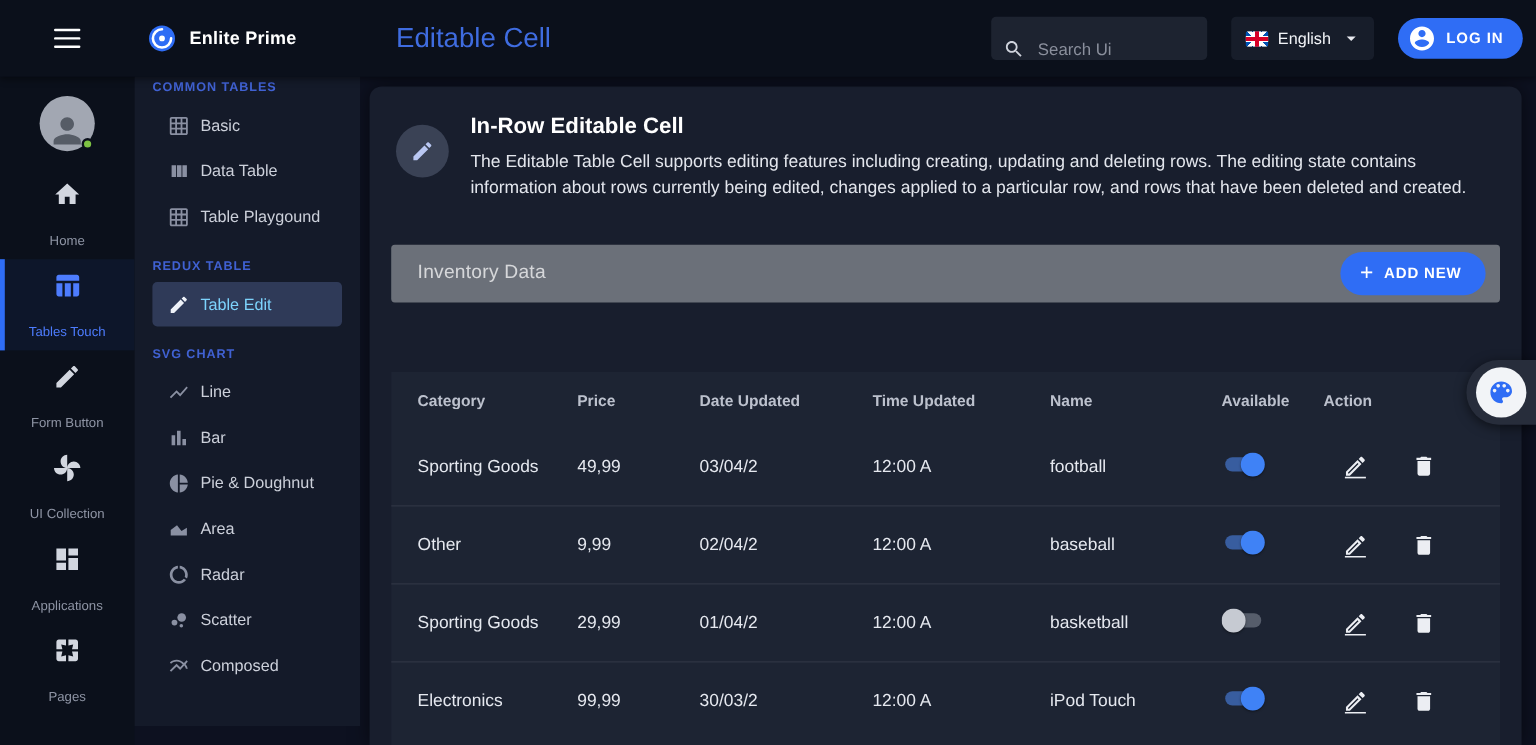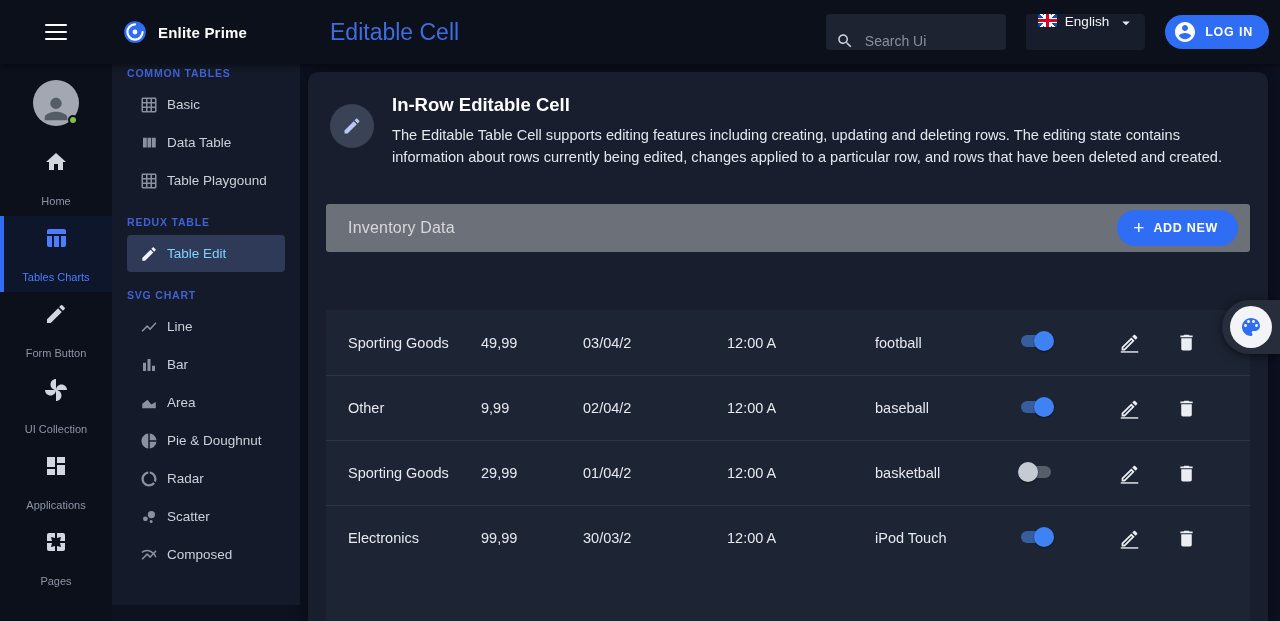--- a/index.html
+++ b/index.html
@@ -25,21 +25,21 @@
   .burger-lines{ display:flex; flex-direction:column; gap:4.5px; }
   .burger-lines span{ display:block; width:22px; height:2.4px; background:#fff; border-radius:1px; }
   .brand{ display:flex; align-items:center; gap:10px; margin-left:10px; cursor:pointer; }
   .brand-name{ color:#fff; font-size:15px; font-weight:bold; letter-spacing:.2px; }
   .page-title{ position:absolute; left:330px; top:50%; transform:translateY(-50%); margin:0; font-size:23px; font-weight:500; color:#3f6ce0; }
   .header-right{ position:absolute; right:11px; top:0; height:64px; display:flex; align-items:center; gap:20px; }
   .search-box{ width:180px; height:36px; background:#1d2330; border-radius:4px; display:flex; align-items:flex-end; padding:0 8px 0 10px; }
   .search-box svg{ width:18px; height:18px; fill:#cfd3dc; flex:none; margin-right:9px; }
   .search-box input{ flex:1; min-width:0; background:transparent; border:none; outline:none; color:#e2e5ec; font-size:14px; font-family:inherit; }
   .search-box input::placeholder{ color:#8a8f9c; }
-  .lang{ height:36px; background:#171d2a; border-radius:4px; display:flex; align-items:flex-start; gap:8px; padding:0 10px 0 12px; cursor:pointer; }
+  .lang{ height:36px; background:#171d2a; border-radius:4px; display:flex; align-items:center; gap:8px; padding:0 10px 0 12px; cursor:pointer; }
   .flag{ width:19px; height:13px; border-radius:2px; flex:none;
     background:
       linear-gradient(to bottom, transparent 40%, #d80027 40%, #d80027 60%, transparent 60%),
       linear-gradient(to right, transparent 42%, #d80027 42%, #d80027 58%, transparent 58%),
       linear-gradient(to bottom, transparent 28%, #fff 28%, #fff 72%, transparent 72%),
       linear-gradient(to right, transparent 34%, #fff 34%, #fff 66%, transparent 66%),
       linear-gradient(45deg, transparent 44%, #fff 44%, #fff 56%, transparent 56%),
       linear-gradient(-45deg, transparent 44%, #fff 44%, #fff 56%, transparent 56%),
       #0052b4;
   }
@@ -164,21 +164,21 @@
       <div class="rail-item">
         <svg class="icn " viewBox="0 0 24 24" aria-hidden="true">
           <path d="M10 20v-6h4v6h5v-8h3L12 3 2 12h3v8z"></path>
         </svg>
         <span class="rail-label">Home</span>
       </div>
       <div class="rail-item active">
         <svg class="icn " viewBox="0 0 24 24" aria-hidden="true">
           <path d="M20 3H5c-1.1 0-2 .9-2 2v3h19V5c0-1.1-.9-2-2-2zM3 19c0 1.1.9 2 2 2h3V10H3v9zm7 2h5V10.02h-5V21zm7 0h3c1.1 0 2-.9 2-2v-9h-5v11z"></path>
         </svg>
-        <span class="rail-label">Tables Charts</span>
+        <span class="rail-label">Tables Touch</span>
       </div>
       <div class="rail-item">
         <svg class="icn " viewBox="0 0 24 24" aria-hidden="true">
           <path d="M3 17.25V21h3.75L17.81 9.94l-3.75-3.75L3 17.25zM20.71 7.04c.39-.39.39-1.02 0-1.41l-2.34-2.34c-.39-.39-1.02-.39-1.41 0l-1.83 1.83 3.75 3.75 1.83-1.83z"></path>
         </svg>
         <span class="rail-label">Form Button</span>
       </div>
       <div class="rail-item">
         <svg class="icn " viewBox="0 0 24 24" aria-hidden="true">
           <path d="M12 12c0-3.04 2.46-5.5 5.5-5.5S23 8.96 23 12H12zm0 0c0 3.04-2.46 5.5-5.5 5.5S1 15.04 1 12h11zm0 0c-3.04 0-5.5-2.46-5.5-5.5S8.96 1 12 1v11zm0 0c3.04 0 5.5 2.46 5.5 5.5S15.04 23 12 23V12z"></path>
@@ -236,29 +236,29 @@
         <span class="nav-label">Line</span>
       </div>
       <div class="nav-item">
         <svg class="icn " viewBox="0 0 24 24" aria-hidden="true">
           <path d="M4 9h4v11H4zM10 4h4v16h-4zM16 13h4v7h-4z"></path>
         </svg>
         <span class="nav-label">Bar</span>
       </div>
       <div class="nav-item">
         <svg class="icn " viewBox="0 0 24 24" aria-hidden="true">
+          <path d="M11 2v20c-5.07-.5-9-4.79-9-10s3.93-9.5 9-10zm2.03 0v8.99H22c-.47-4.74-4.24-8.52-8.97-8.99zm0 11.01V22c4.74-.47 8.5-4.25 8.97-8.99h-8.97z"></path>
+        </svg>
+        <span class="nav-label">Pie &amp; Doughnut</span>
+      </div>
+      <div class="nav-item">
+        <svg class="icn " viewBox="0 0 24 24" aria-hidden="true">
           <path d="M3 19h18v-8.5l-6 3.5-5-6.5L3 13z"></path>
         </svg>
         <span class="nav-label">Area</span>
-      </div>
-      <div class="nav-item">
-        <svg class="icn " viewBox="0 0 24 24" aria-hidden="true">
-          <path d="M11 2v20c-5.07-.5-9-4.79-9-10s3.93-9.5 9-10zm2.03 0v8.99H22c-.47-4.74-4.24-8.52-8.97-8.99zm0 11.01V22c4.74-.47 8.5-4.25 8.97-8.99h-8.97z"></path>
-        </svg>
-        <span class="nav-label">Pie &amp; Doughnut</span>
       </div>
       <div class="nav-item">
         <svg class="icn " viewBox="0 0 24 24" aria-hidden="true">
           <path d="M13 2.05v3.03c3.39.49 6 3.39 6 6.92 0 .9-.18 1.75-.48 2.54l2.6 1.53c.56-1.24.88-2.62.88-4.07 0-5.18-3.95-9.45-9-9.95zM12 19c-3.87 0-7-3.13-7-7 0-3.53 2.61-6.43 6-6.92V2.05c-5.06.5-9 4.76-9 9.95 0 5.52 4.47 10 9.99 10 3.31 0 6.24-1.61 8.06-4.09l-2.6-1.53C16.17 17.98 14.21 19 12 19z"></path>
         </svg>
         <span class="nav-label">Radar</span>
       </div>
       <div class="nav-item">
         <svg class="icn " viewBox="0 0 24 24" aria-hidden="true">
           <circle cx="7.2" cy="14.4" r="3.2"></circle>
@@ -291,20 +291,29 @@
 
   <div class="toolbar">
     <span class="toolbar-title">Inventory Data</span>
     <button class="add-btn">
       <span class="plus">+</span>
       <span class="add-label">ADD NEW</span>
     </button>
   </div>
 
   <div class="table">
+    <div class="t-head" id="t-head">
+        <span class="th">Category</span>
+        <span class="th">Price</span>
+        <span class="th">Date Updated</span>
+        <span class="th">Time Updated</span>
+        <span class="th">Name</span>
+        <span class="th">Available</span>
+        <span class="th">Action</span>
+      </div>
     <div id="t-body">
         <div class="t-row">
           <span class="td">Sporting Goods</span>
           <span class="td">49,99</span>
           <span class="td">03/04/2</span>
           <span class="td">12:00 A</span>
           <span class="td">football</span>
           <span class="td"><span class="switch on" role="switch" aria-checked="true"><span class="track"></span><span class="thumb"></span></span></span>
           <span class="td actions">
             <button class="icon-btn">

